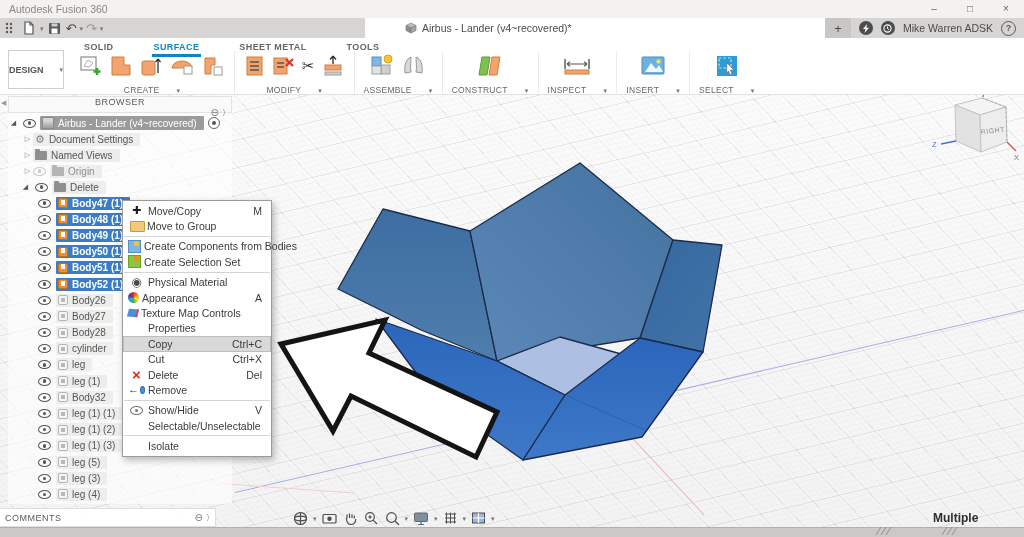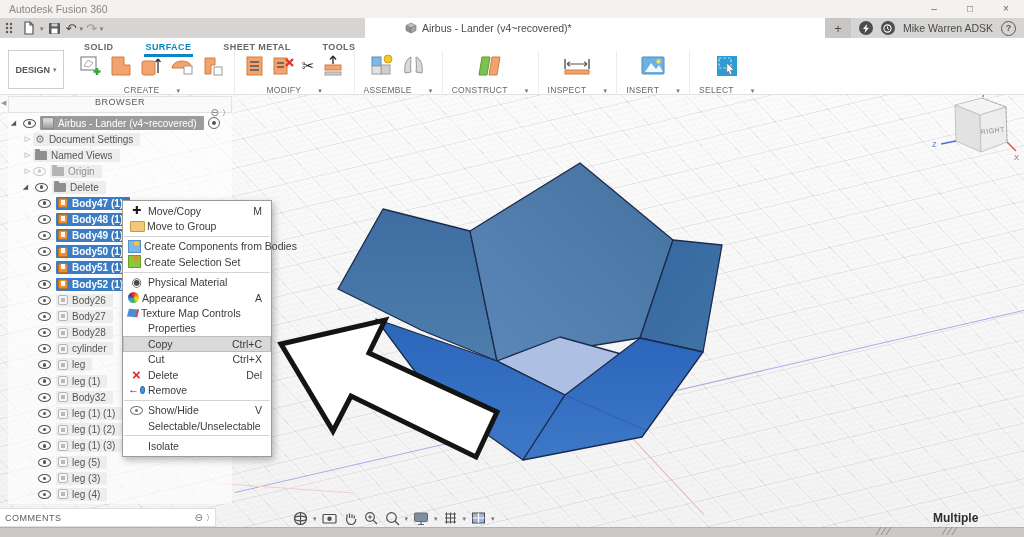--- a/index.html
+++ b/index.html
@@ -23,22 +23,22 @@
   .qat-right{position:absolute;right:0;top:0;height:20px;display:flex;align-items:center;gap:8px;padding-right:8px;}
   .plus-block{width:26px;height:20px;background:#c9c7c5;display:flex;align-items:center;justify-content:center;
               font-size:13px;color:#4c4c4c;}
   .badge{width:14px;height:14px;border-radius:50%;background:#4d4d4d;display:flex;align-items:center;justify-content:center;}
   .user-name{font-size:10.5px;color:#4a4a4a;}
   .help-circle{width:13px;height:13px;border-radius:50%;border:1.3px solid #5a5a5a;color:#5a5a5a;
                font-size:9px;font-weight:bold;display:flex;align-items:center;justify-content:center;}
   
   .ribbon{position:absolute;top:38px;left:0;right:0;height:57px;background:#fff;border-bottom:1px solid #e3e2e1;box-sizing:border-box;}
   .design-btn{position:absolute;left:8px;top:12px;width:54px;height:37px;border:1px solid #cfcfcf;background:#fff;
-              font-size:9px;font-weight:bold;color:#555;display:flex;align-items:center;justify-content:center;gap:3px;}
-  .tab-row{position:absolute;left:82px;top:1px;display:flex;gap:28px;font-size:9px;font-weight:bold;letter-spacing:.4px;color:#666;}
+              font-size:9px;font-weight:bold;color:#555;display:flex;align-items:center;justify-content:space-between;gap:3px;}
+  .tab-row{position:absolute;left:82px;top:1px;display:flex;gap:36px;font-size:9px;font-weight:bold;letter-spacing:.4px;color:#666;}
   .tab{padding:3px 2px 2px;border-bottom:3px solid transparent;}
   .tab.active{color:#0a85c9;border-bottom-color:#0a85c9;}
   .groups-row{position:absolute;left:70px;top:13px;display:flex;align-items:flex-start;}
   .rgroup{display:flex;flex-direction:column;align-items:center;padding:0 9px;border-right:1px solid #ecebe9;}
   .rgroup:last-child{border-right:none;}
   .rgroup-icons{height:30px;display:flex;align-items:center;gap:6px;}
   .rgroup-label{font-size:8.5px;color:#666;margin-top:4px;letter-spacing:.3px;display:flex;gap:17px;align-items:center;}
   .scissors{font-size:15px;color:#333;}
   
   .vp{position:absolute;top:95px;left:0;width:1024px;height:442px;overflow:hidden;

